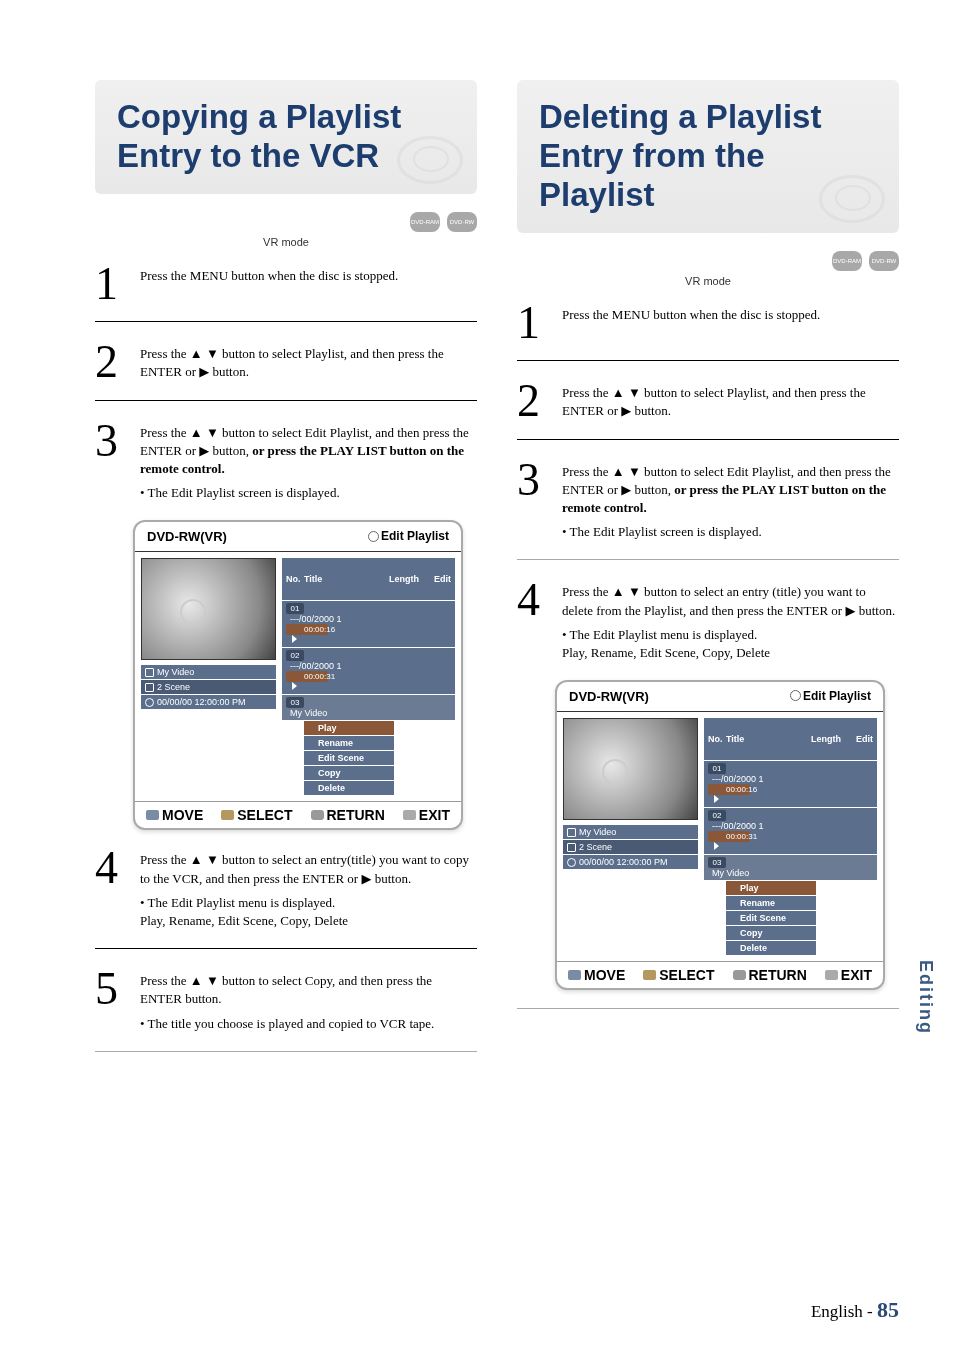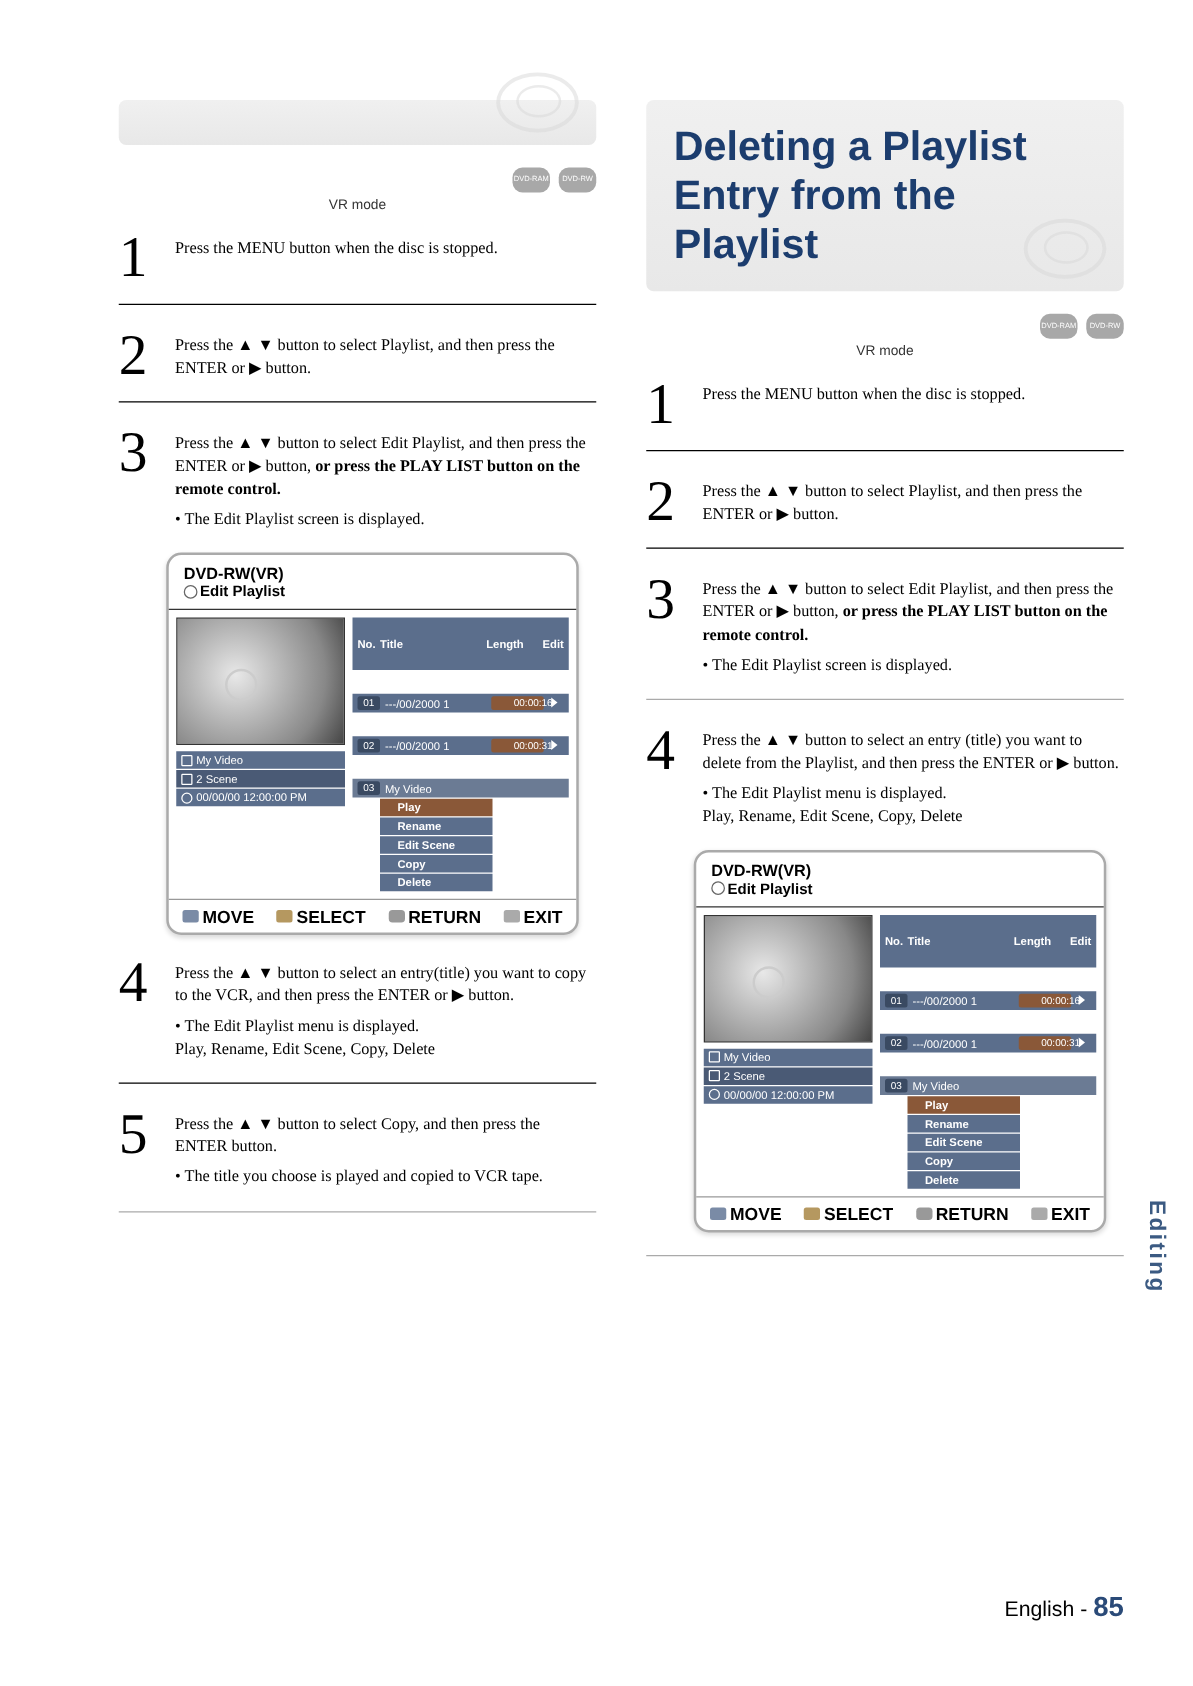--- a/index.html
+++ b/index.html
@@ -14,67 +14,68 @@
     .badge { display: inline-block; width: 30px; height: 20px; background: #a8a8a8; border-radius: 8px; margin-left: 3px; font-size: 6px; color: #fff; text-align: center; line-height: 20px; vertical-align: middle; font-family: Arial, sans-serif; }
     .mode { text-align: center; font-size: 11px; font-family: Arial, sans-serif; margin-bottom: 16px; color: #333; }
     .step { display: flex; gap: 15px; margin-bottom: 18px; }
     .step-num { font-family: Georgia, serif; font-size: 46px; font-weight: normal; line-height: 0.85; min-width: 30px; }
     .step-body { font-size: 13px; line-height: 1.4; flex: 1; padding-top: 3px; }
     .step-body b { font-weight: bold; }
     .bullet-row { margin-top: 6px; }
     .divider { border-top: 1px solid #000; margin: 14px 0 20px 0; }
     .divider-light { border-top: 1px solid #aaa; margin: 14px 0 20px 0; }
     .screen { margin: 12px 0 18px 38px; width: 330px; border: 2px solid #aaa; border-radius: 12px; background: #fff; box-shadow: 0 2px 4px rgba(0,0,0,0.15); font-family: Arial, sans-serif; }
-    .screen-header { display: flex; justify-content: space-between; padding: 7px 12px; font-weight: bold; font-size: 13px; border-bottom: 1px solid #333; flex-direction: column; }
+    .screen-header { display: flex; justify-content: space-between; padding: 7px 12px; font-weight: bold; font-size: 13px; border-bottom: 1px solid #333; }
     .screen-header .right { font-size: 12px; }
     .disc-icon { display: inline-block; width: 11px; height: 11px; border: 1.5px solid #666; border-radius: 50%; vertical-align: middle; margin-right: 2px; position: relative; top: -1px; }
     .screen-body { display: flex; padding: 6px; gap: 6px; }
     .preview { width: 135px; }
     .preview-img { width: 100%; height: 102px; background: radial-gradient(circle at 35% 45%, #e8e8e8 0%, #888 70%, #444 100%); border: 1px solid #333; position: relative; }
     .preview-img::after { content: ''; position: absolute; left: 38px; top: 40px; width: 22px; height: 22px; border: 2px solid #ccc; border-radius: 50%; }
     .preview-meta { margin-top: 5px; font-size: 9px; color: #fff; }
     .meta-row { background: #5b6e8c; padding: 2px 4px; margin-bottom: 1px; display: flex; align-items: center; gap: 3px; }
     .meta-row.dark { background: #4a5a75; }
     .meta-ico { display: inline-block; width: 9px; height: 9px; border: 1px solid #fff; border-radius: 1px; }
     .meta-ico.clock { border-radius: 50%; }
     .table { flex: 1; font-size: 9px; color: #fff; }
     .thead { background: #5b6e8c; padding: 16px 4px; display: flex; font-weight: bold; }
     .thead .c1 { width: 18px; }
     .thead .c2 { flex: 1; }
     .thead .c3 { width: 42px; }
     .thead .c4 { width: 20px; text-align: right; }
-    .trow { background: #5b6e8c; padding: 2px 4px; display: flex; margin-top: 19px; align-items: flex-end; }
+    .trow { background: #5b6e8c; padding: 2px 4px; display: flex; margin-top: 1px; align-items: flex-start; flex-direction: column; }
     .trow.hov { background: #6b7b94; }
     .trow .c1 { width: 18px; background: #3a4a62; text-align: center; border-radius: 2px; font-size: 8px; padding: 1px 0; }
     .trow .c2 { flex: 1; padding-left: 4px; }
     .trow .c3 { width: 42px; background: #8a5838; text-align: center; border-radius: 2px; font-size: 8px; padding: 1px 18px; }
     .trow .c4 { width: 16px; text-align: center; }
     .tri { display: inline-block; width: 0; height: 0; border-top: 4px solid transparent; border-bottom: 4px solid transparent; border-left: 5px solid #fff; }
     .menu-ctx { margin-left: 22px; margin-top: 1px; }
     .menu-ctx div { background: #5b6e8c; color: #fff; font-size: 9px; padding: 2px 14px; margin-top: 1px; width: 90px; font-weight: bold; }
     .menu-ctx div.highlight { background: #8a5838; }
     .screen-footer { border-top: 1px solid #999; padding: 5px 10px; font-size: 14px; display: flex; gap: 18px; align-items: center; justify-content: center; font-family: Arial, sans-serif; }
     .fbtn { display: flex; align-items: center; gap: 3px; font-weight: bold; }
     .fico { display: inline-block; width: 13px; height: 10px; background: #888; border-radius: 2px; }
     .fico.move { background: #7a8ba6; }
     .fico.sel { background: #b59860; }
     .fico.ret { background: #999; border-radius: 3px; }
     .fico.exit { background: #aaa; }
     .side-tab { position: absolute; right: 18px; top: 960px; writing-mode: vertical-rl; font-family: Arial, sans-serif; font-weight: bold; font-size: 18px; color: #3b5a82; letter-spacing: 2px; }
-    .footer { position: absolute; bottom: 50px; right: 55px; font-size: 17px; font-family: Liberation Sans, sans-serif; }
+    .footer { position: absolute; bottom: 26px; right: 55px; font-size: 17px; font-family: Liberation Serif, serif; }
     .footer .pn { font-weight: bold; color: #2a4a78; font-size: 22px; }
   </style>
 </head>
 <body>
 
 <div class="page">
   <div class="col">
     <div class="title-block">
       <div class="wave"></div>
         <div class="wave2"></div>
+      <div class="main-title">Copying a Playlist Entry to the VCR</div>
     </div>
     <div class="badges">
       <span class="badge">DVD-RAM</span>
       <span class="badge">DVD-RW</span>
     </div>
     <div class="mode">VR mode</div>
 
     <div class="step">
       <div class="step-num">1</div>
       <div class="step-body">Press the MENU button when the disc is stopped.</div>

